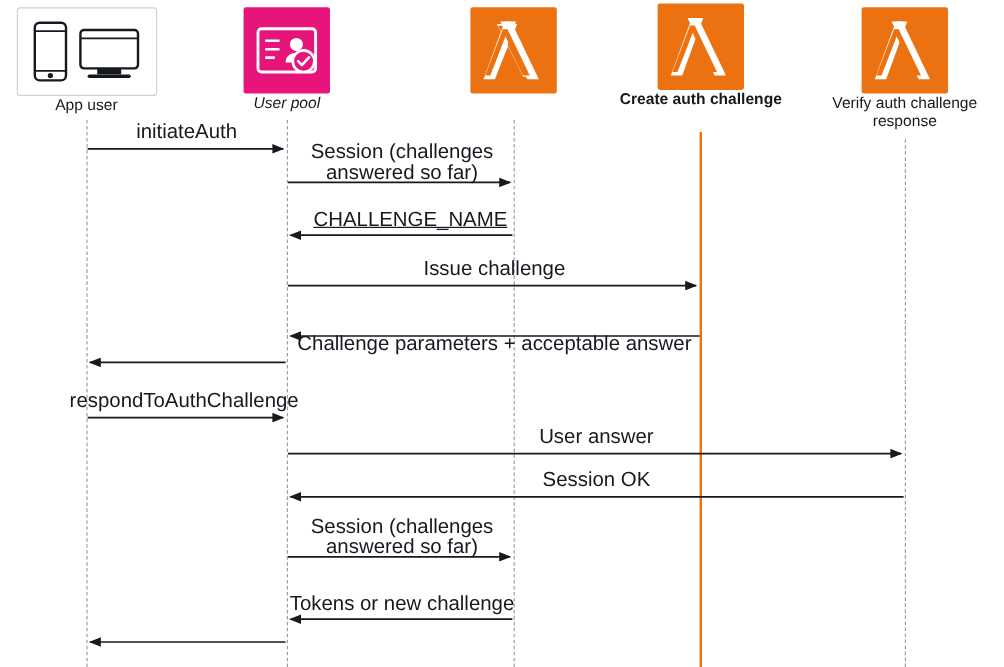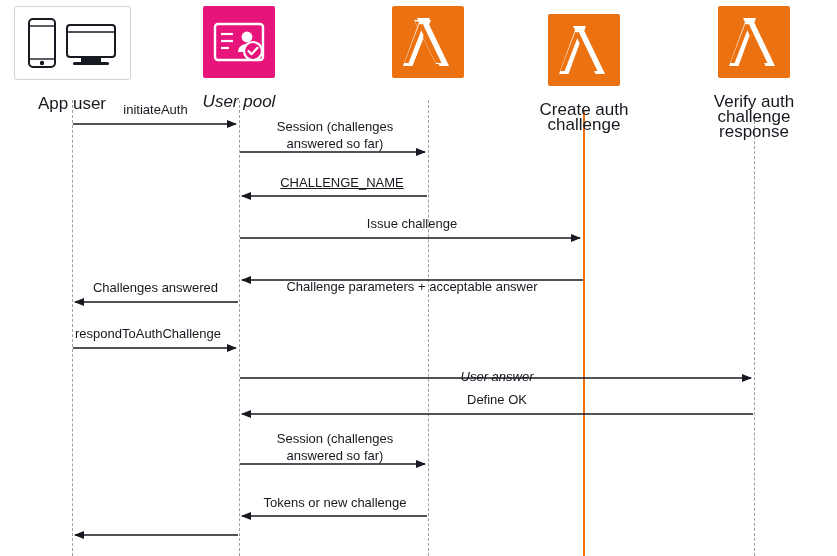--- a/index.html
+++ b/index.html
@@ -21,37 +21,37 @@
   .actor {
     position: absolute;
     text-align: center;
   }
   .actor-icon {
     display: flex;
     align-items: center;
     justify-content: center;
   }
   .actor-label {
-    font-size: 17px;
+    font-size: 13px;
     line-height: 15px;
     color: #16191f;
-    margin-top: 16px;
+    margin-top: 0;
     white-space: pre-line;
   }
   .lifeline {
     position: absolute;
     width: 0;
     border-left: 1px dashed #9aa0a6;
   }
   .lifeline.solid {
     border-left: 2px solid #ec7211;
   }
   .msg-label {
     position: absolute;
-    font-size: 13px;
+    font-size: 17px;
     line-height: 17px;
     color: #16191f;
     text-align: center;
     white-space: pre-line;
   }
   .arrow-svg {
     position: absolute;
     left: 0;
     top: 0;
     width: 837px;
@@ -140,21 +140,21 @@
           <path d="M22 14h10l22 44H44L22 14z" fill="#ec7211" transform="translate(2.5,2.5) scale(0.93)"></path>
           <path d="M25 12h9l23 48h-9.5L25 12z" fill="#ffffff"></path>
           <path d="M28.5 12h9.5L20.5 60H11L28.5 12z" fill="#ffffff"></path>
           <path d="M31 18.5l18.5 38.5h-4.8L26.5 18.5z" fill="#ec7211"></path>
           <path d="M31.5 18.5L16.6 57h-4.3L27 18.5z" fill="#ec7211"></path>
         </svg>
       </div>
     </div>
   </div>
 
-  <div class="actor" style="left:512px; top:14px; width:144px;">
+  <div class="actor" style="left:512px; top:3px; width:144px;font-weight:bold;">
     <div class="actor-icon">
       <div class="lambda-box">
         <svg width="72" height="72" viewBox="0 0 72 72" xmlns="http://www.w3.org/2000/svg">
           <path d="M25 12h9l23 48h-9.5L25 12z" fill="#ffffff"></path>
           <path d="M28.5 12h9.5L20.5 60H11L28.5 12z" fill="#ffffff"></path>
           <path d="M31 18.5l18.5 38.5h-4.8L26.5 18.5z" fill="#ec7211"></path>
           <path d="M31.5 18.5L16.6 57h-4.3L27 18.5z" fill="#ec7211"></path>
         </svg>
       </div>
     </div>
@@ -210,21 +210,20 @@
 
     <line x1="238" y1="535" x2="75" y2="535" stroke="#16191f" stroke-width="1.4" marker-end="url(#ah-l)"></line>
   </svg>
 
   <div class="msg-label" style="left:73px; top:101px; width:165px;">initiateAuth</div>
   <div class="msg-label" style="left:240px; top:118px; width:190px;">Session (challenges
 answered so far)</div>
   <div class="msg-label" style="left:247px; top:174px; width:190px;text-decoration:underline;">CHALLENGE_NAME</div>
   <div class="msg-label" style="left:240px; top:215px; width:344px;">Issue challenge</div>
   <div class="msg-label" style="left:240px; top:257px; width:344px;margin-top:21px;">Challenge parameters + acceptable answer</div>
-  <div class="msg-label" style="left:73px; top:279px; width:165px;">Challenges answered</div>
   <div class="msg-label" style="left:58px; top:325px; width:180px;text-align:center;">respondToAuthChallenge</div>
-  <div class="msg-label" style="left:240px; top:368px; width:514px;font-style:italic;">User answer</div>
-  <div class="msg-label" style="left:240px; top:391px; width:514px;">Define OK</div>
+  <div class="msg-label" style="left:240px; top:355px; width:514px;">User answer</div>
+  <div class="msg-label" style="left:240px; top:391px; width:514px;">Session OK</div>
   <div class="msg-label" style="left:240px; top:430px; width:190px;">Session (challenges
 answered so far)</div>
   <div class="msg-label" style="left:240px; top:494px; width:190px;">Tokens or new challenge</div>
 
 </div>
 
 </body></html>

